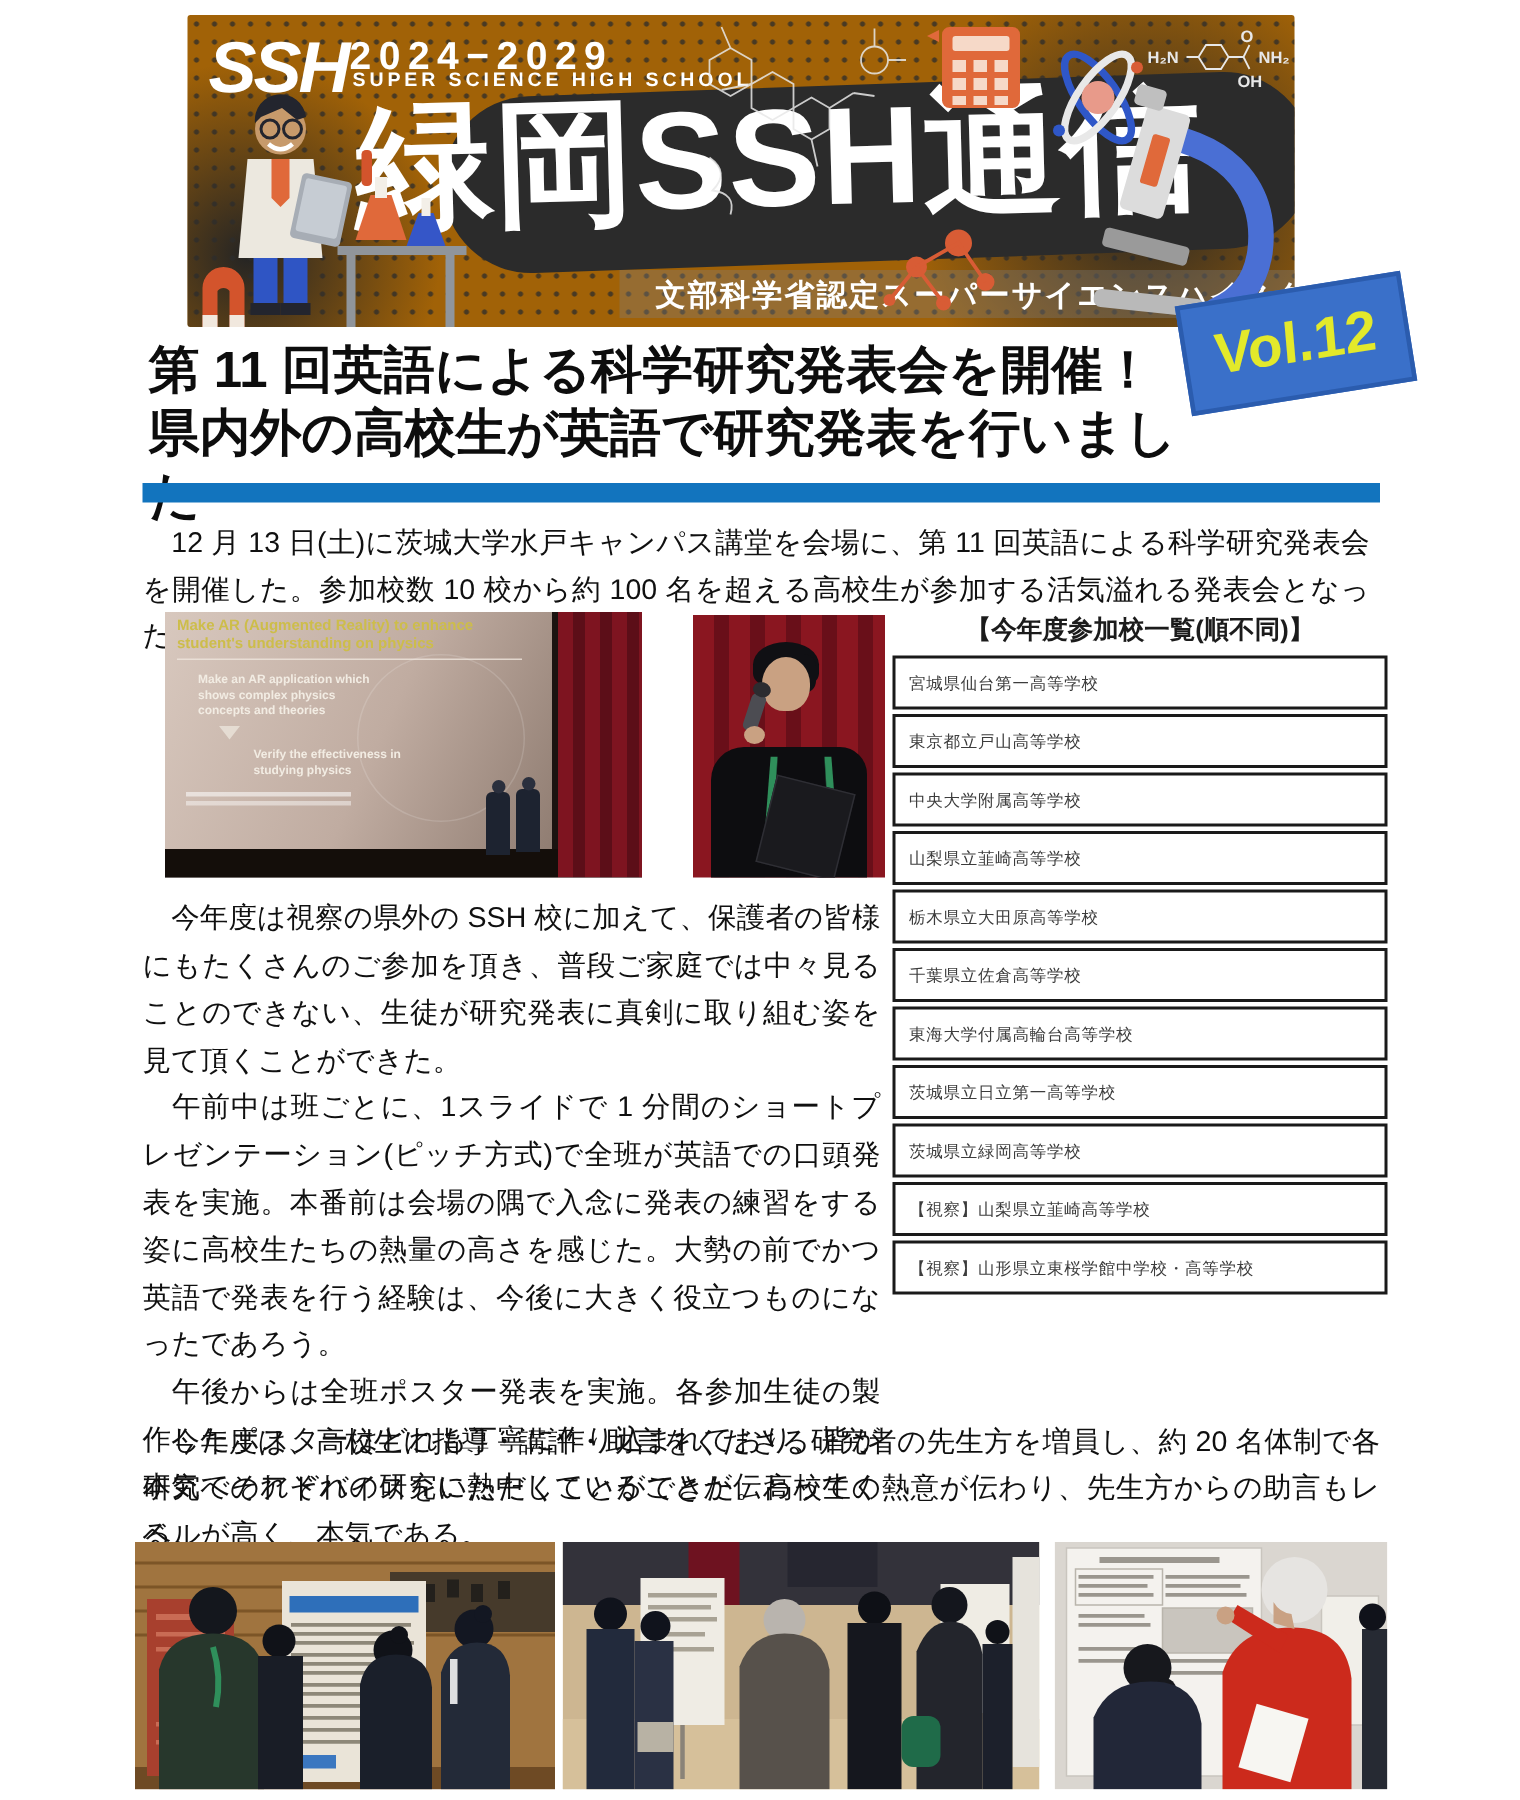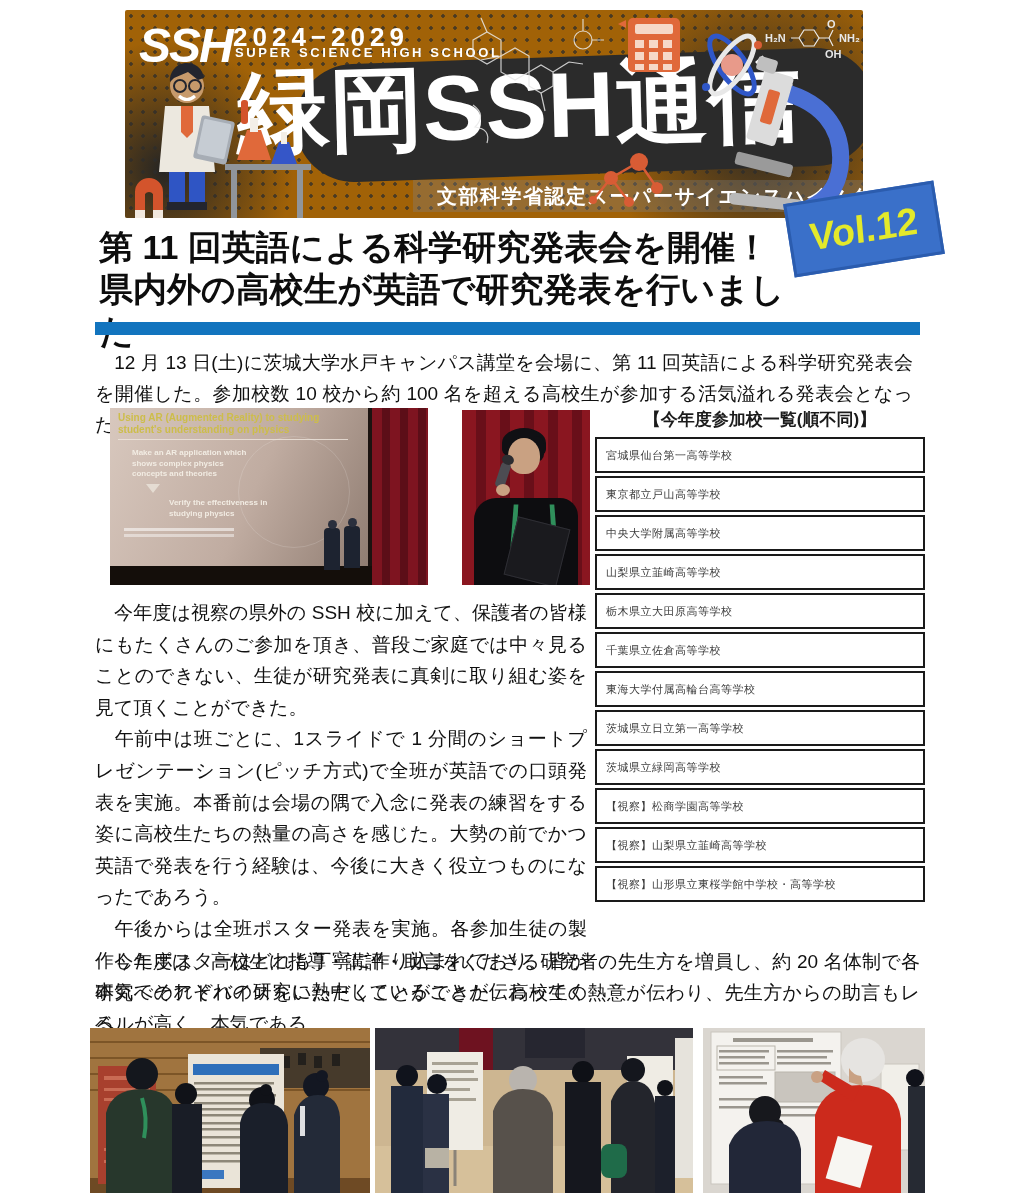--- a/index.html
+++ b/index.html
@@ -216,21 +216,21 @@
   <div>第 11 回英語による科学研究発表会を開催！</div>
   <div>県内外の高校生が英語で研究発表を行いました</div>
 </div>
 <div class="abs blue-rule"></div>
 
 <div class="abs para p1">　12 月 13 日(土)に茨城大学水戸キャンパス講堂を会場に、第 11 回英語による科学研究発表会を開催した。参加校数 10 校から約 100 名を超える高校生が参加する活気溢れる発表会となった。</div>
 
 <div class="abs photoA">
   <div class="pa-screen">
     <div class="pa-sketch"></div>
-    <div class="pa-title">Using AR (Augmented Reality) to studying student's understanding on physics</div>
+    <div class="pa-title">Make AR (Augmented Reality) to enhance student's understanding on physics</div>
     <div class="pa-rule"></div>
     <div class="pa-b1">Make an AR application which shows complex physics concepts and theories</div>
     <div class="pa-arrow"></div>
     <div class="pa-b2">Verify the effectiveness in studying physics</div>
     <div class="pa-authors"></div>
   </div>
   <div class="pa-floor"></div>
   <div class="pa-curtain"></div>
   <div class="pa-fig pa-fig1"></div>
   <div class="pa-fig pa-fig2"></div>
@@ -250,21 +250,20 @@
 <div class="abs pt-table">
   <div class="pt-row">宮城県仙台第一高等学校</div>
   <div class="pt-row">東京都立戸山高等学校</div>
   <div class="pt-row">中央大学附属高等学校</div>
   <div class="pt-row">山梨県立韮崎高等学校</div>
   <div class="pt-row">栃木県立大田原高等学校</div>
   <div class="pt-row">千葉県立佐倉高等学校</div>
   <div class="pt-row">東海大学付属高輪台高等学校</div>
   <div class="pt-row">茨城県立日立第一高等学校</div>
   <div class="pt-row">茨城県立緑岡高等学校</div>
-  <div class="pt-row">【視察】松商学園高等学校</div>
   <div class="pt-row">【視察】山梨県立韮崎高等学校</div>
   <div class="pt-row">【視察】山形県立東桜学館中学校・高等学校</div>
 </div>
 
 <div class="abs para leftcol">
   <div>　今年度は視察の県外の SSH 校に加えて、保護者の皆様にもたくさんのご参加を頂き、普段ご家庭では中々見ることのできない、生徒が研究発表に真剣に取り組む姿を見て頂くことができた。</div>
   <div>　午前中は班ごとに、1スライドで 1 分間のショートプレゼンテーション(ピッチ方式)で全班が英語での口頭発表を実施。本番前は会場の隅で入念に発表の練習をする姿に高校生たちの熱量の高さを感じた。大勢の前でかつ英語で発表を行う経験は、今後に大きく役立つものになったであろう。</div>
   <div>　午後からは全班ポスター発表を実施。各参加生徒の製作したポスターはどれも丁寧に作り込まれており、皆が本気でそれぞれの研究に熱中していることが伝わってくる。</div>
 </div>
 <div class="abs para p5">　今年度は、高校生に指導・講評・助言をくださる研究者の先生方を増員し、約 20 名体制で各研究へのアドバイスをいただくことができた。高校生の熱意が伝わり、先生方からの助言もレベルが高く、本気である。</div>

